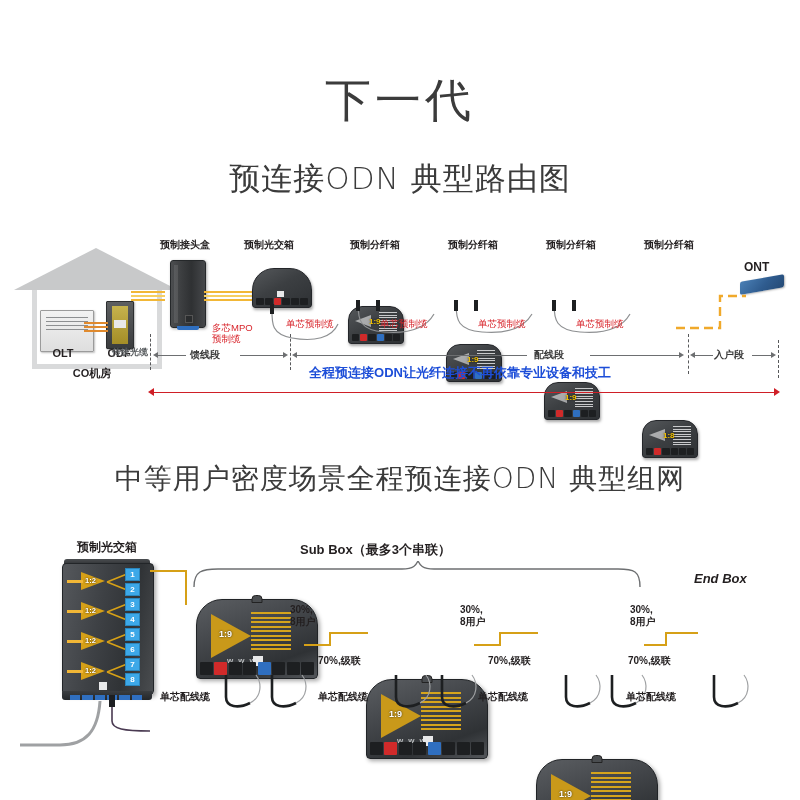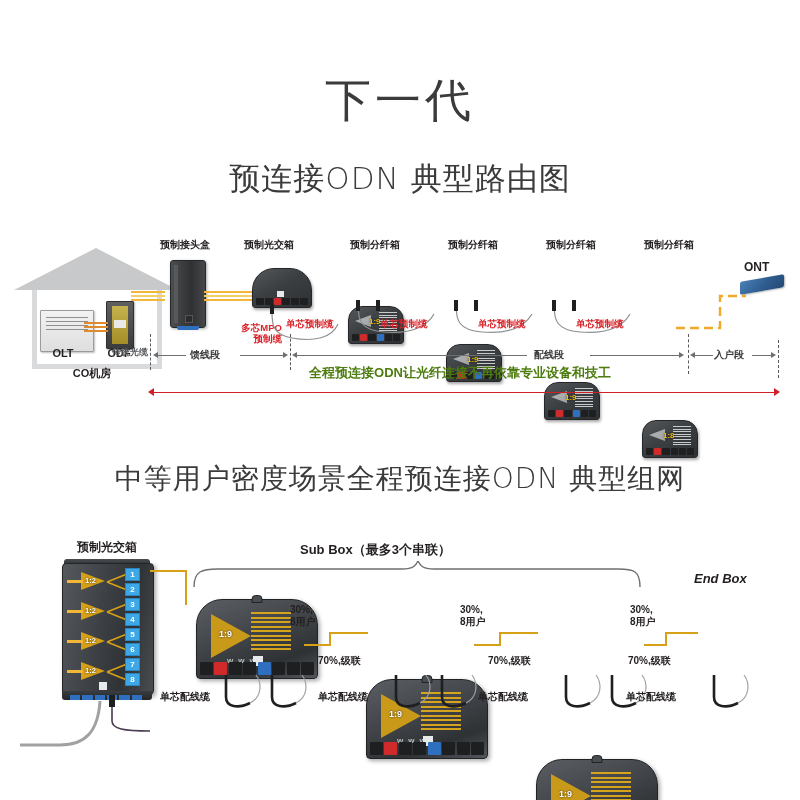--- a/index.html
+++ b/index.html
@@ -23,28 +23,28 @@
     font-family:"DejaVu Sans",sans-serif;
   }
   .title-sub2{
     left:0;top:460px;width:800px;text-align:center;
     font-size:28px;font-weight:300;letter-spacing:1px;color:#3b3b3b;
     font-family:"DejaVu Sans",sans-serif;
   }
 
   
   .lbl{font-size:10px;font-weight:bold;color:#231f20;white-space:nowrap;text-align:center;}
-  .lbl-red{font-size:9.5px;font-weight:bold;color:#d8232a;white-space:nowrap;text-align:right;line-height:11px;}
+  .lbl-red{font-size:9.5px;font-weight:normal;color:#d8232a;white-space:nowrap;text-align:left;line-height:11px;}
   .lbl-gray{font-size:9px;font-weight:bold;color:#55595c;white-space:nowrap;}
   .lbl-seg{font-size:10px;font-weight:bold;color:#3b3b3b;white-space:nowrap;}
   .lbl-en{font-size:12px;font-weight:bold;color:#231f20;white-space:nowrap;}
   .lbl-sm{font-size:10px;font-weight:bold;color:#231f20;white-space:nowrap;line-height:12px;}
 
   .banner-red{
-    font-size:13px;font-weight:bold;color:#4d7c0f;white-space:nowrap;text-align:center;
+    font-size:13px;font-weight:bold;color:#1d4ed8;white-space:nowrap;text-align:center;
   }
 
   
   .house-roof{
     width:0;height:0;border-left:82px solid transparent;border-right:82px solid transparent;
     border-bottom:42px solid #c8c9ca;
   }
   .house-body{
     border:5px solid #d9dadb;border-top:none;background:transparent;
   }

